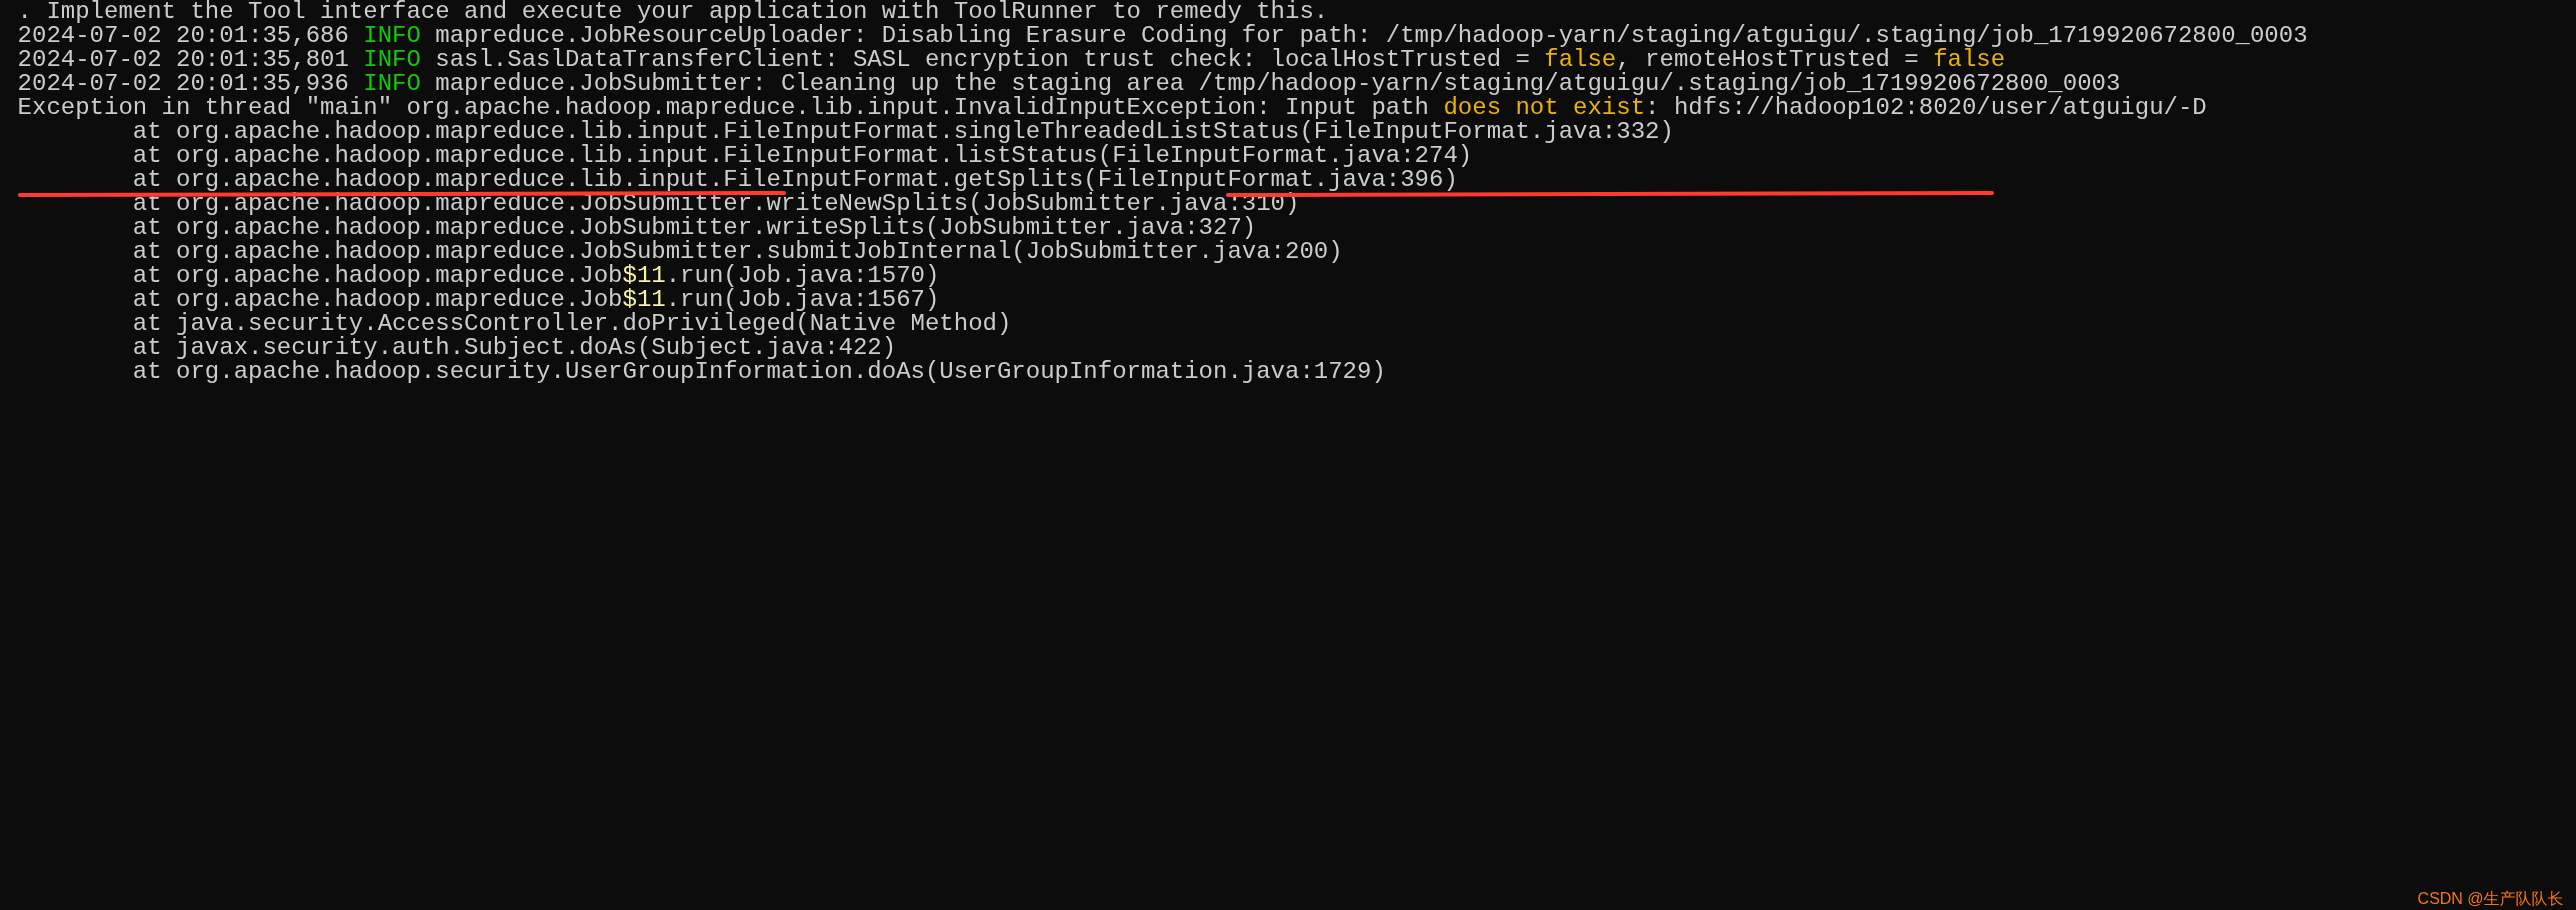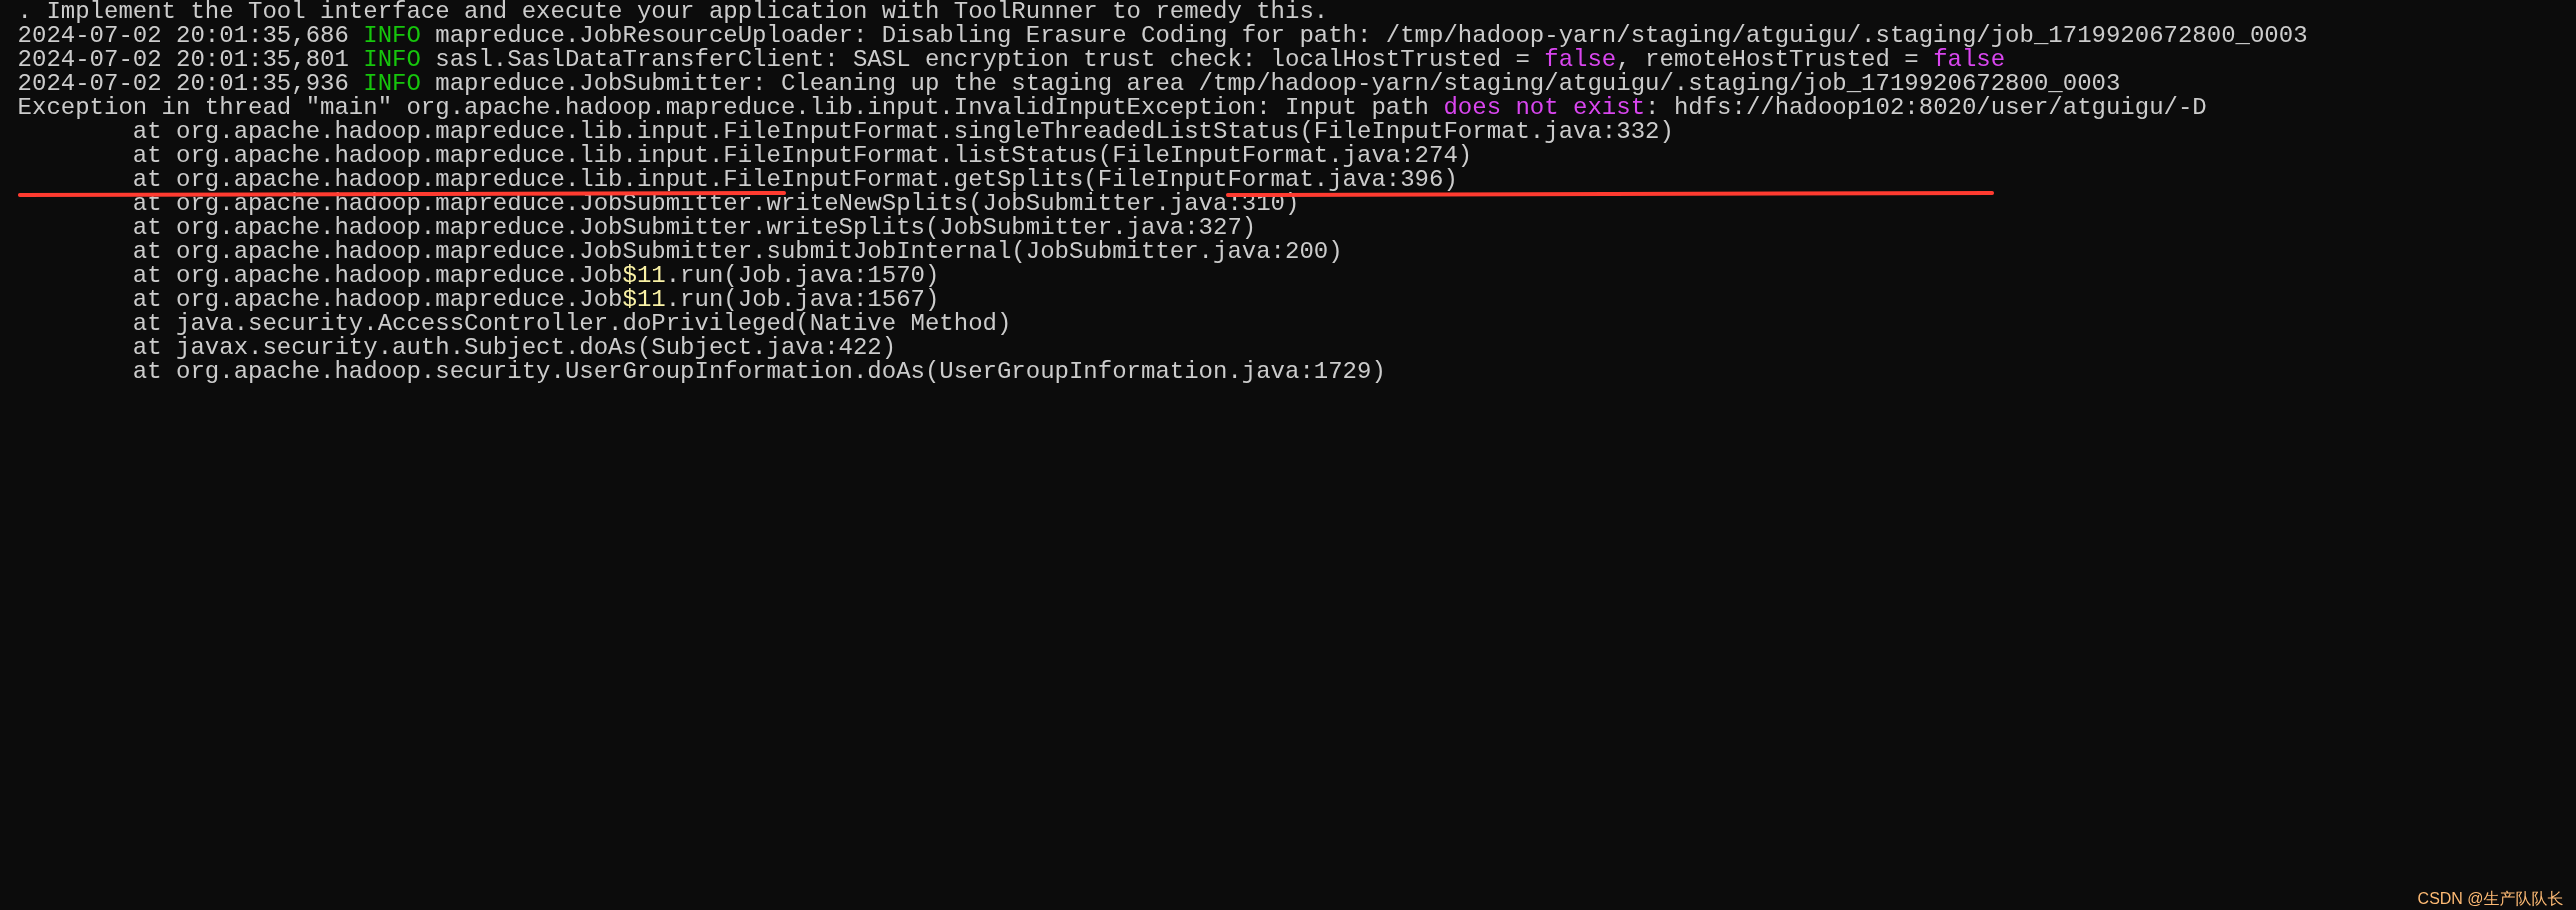--- a/index.html
+++ b/index.html
@@ -14,37 +14,37 @@
     overflow: hidden;
   }
   .terminal {
     padding: 0 17.6px;
     white-space: pre-wrap;
     word-break: break-all;
     position: relative;
   }
   .line { display: block; }
   .info  { color: #16c60c; }
-  .error { color: #d946ef; }
+  .error { color: #eab308; }
   .num   { color: #f9f1a5; }
   .underline {
     position: absolute;
     height: 3.5px;
     background: #ff3b30;
     border-radius: 1.8px;
     transform: rotate(-0.15deg);
   }
   .u1 { top: 192px; left: 17.6px;  width: 768px; }
   .u2 { top: 192px; left: 1226px; width: 768px; }
   .watermark {
     position: absolute;
     bottom: 3.5px;
     right: 12.4px;
     font-size: 16px;
-    color: #fdba74;
+    color: #f97316;
     font-family: sans-serif;
   }
 </style>
 </head>
 <body>
 
 <div class="terminal" id="term"><div class="line"><span>. Implement the Tool interface and execute your application with ToolRunner to remedy this.</span></div><div class="line"><span>2024-07-02 20:01:35,686 </span><span class="info">INFO</span><span> mapreduce.JobResourceUploader: Disabling Erasure Coding for path: /tmp/hadoop-yarn/staging/atguigu/.staging/job_1719920672800_0003</span></div><div class="line"><span>2024-07-02 20:01:35,801 </span><span class="info">INFO</span><span> sasl.SaslDataTransferClient: SASL encryption trust check: localHostTrusted = </span><span class="error">false</span><span>, remoteHostTrusted = </span><span class="error">false</span></div><div class="line"><span>2024-07-02 20:01:35,936 </span><span class="info">INFO</span><span> mapreduce.JobSubmitter: Cleaning up the staging area /tmp/hadoop-yarn/staging/atguigu/.staging/job_1719920672800_0003</span></div><div class="line"><span>Exception in thread "main" org.apache.hadoop.mapreduce.lib.input.InvalidInputException: Input path </span><span class="error">does not exist</span><span>: hdfs://hadoop102:8020/user/atguigu/-D</span></div><div class="line"><span>        at org.apache.hadoop.mapreduce.lib.input.FileInputFormat.singleThreadedListStatus(FileInputFormat.java:332)</span></div><div class="line"><span>        at org.apache.hadoop.mapreduce.lib.input.FileInputFormat.listStatus(FileInputFormat.java:274)</span></div><div class="line"><span>        at org.apache.hadoop.mapreduce.lib.input.FileInputFormat.getSplits(FileInputFormat.java:396)</span></div><div class="line"><span>        at org.apache.hadoop.mapreduce.JobSubmitter.writeNewSplits(JobSubmitter.java:310)</span></div><div class="line"><span>        at org.apache.hadoop.mapreduce.JobSubmitter.writeSplits(JobSubmitter.java:327)</span></div><div class="line"><span>        at org.apache.hadoop.mapreduce.JobSubmitter.submitJobInternal(JobSubmitter.java:200)</span></div><div class="line"><span>        at org.apache.hadoop.mapreduce.Job</span><span class="num">$11</span><span>.run(Job.java:1570)</span></div><div class="line"><span>        at org.apache.hadoop.mapreduce.Job</span><span class="num">$11</span><span>.run(Job.java:1567)</span></div><div class="line"><span>        at java.security.AccessController.doPrivileged(Native Method)</span></div><div class="line"><span>        at javax.security.auth.Subject.doAs(Subject.java:422)</span></div><div class="line"><span>        at org.apache.hadoop.security.UserGroupInformation.doAs(UserGroupInformation.java:1729)</span></div></div>
 
 <div class="underline u1"></div>
 <div class="underline u2"></div>

